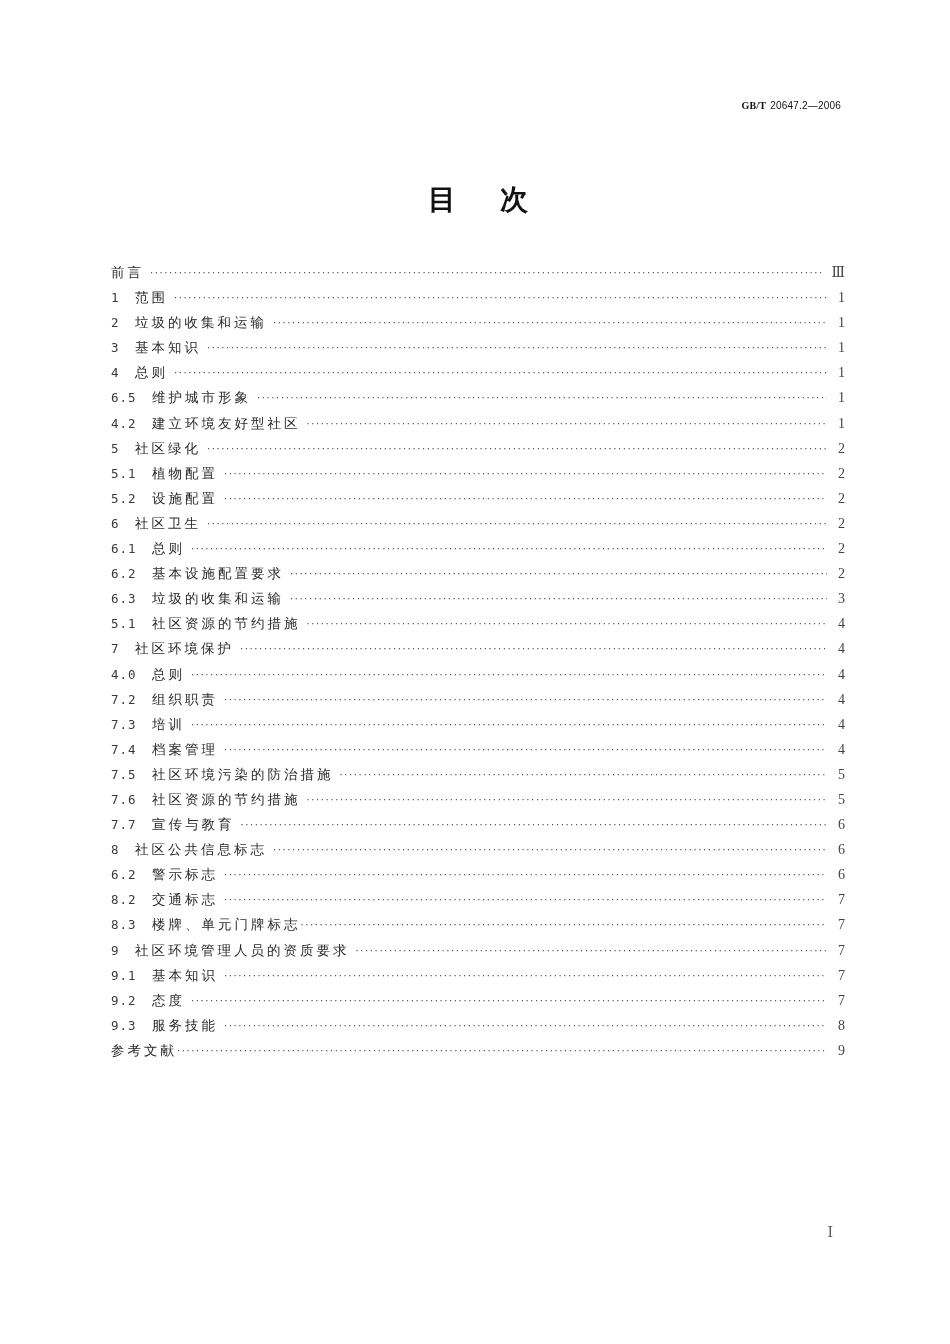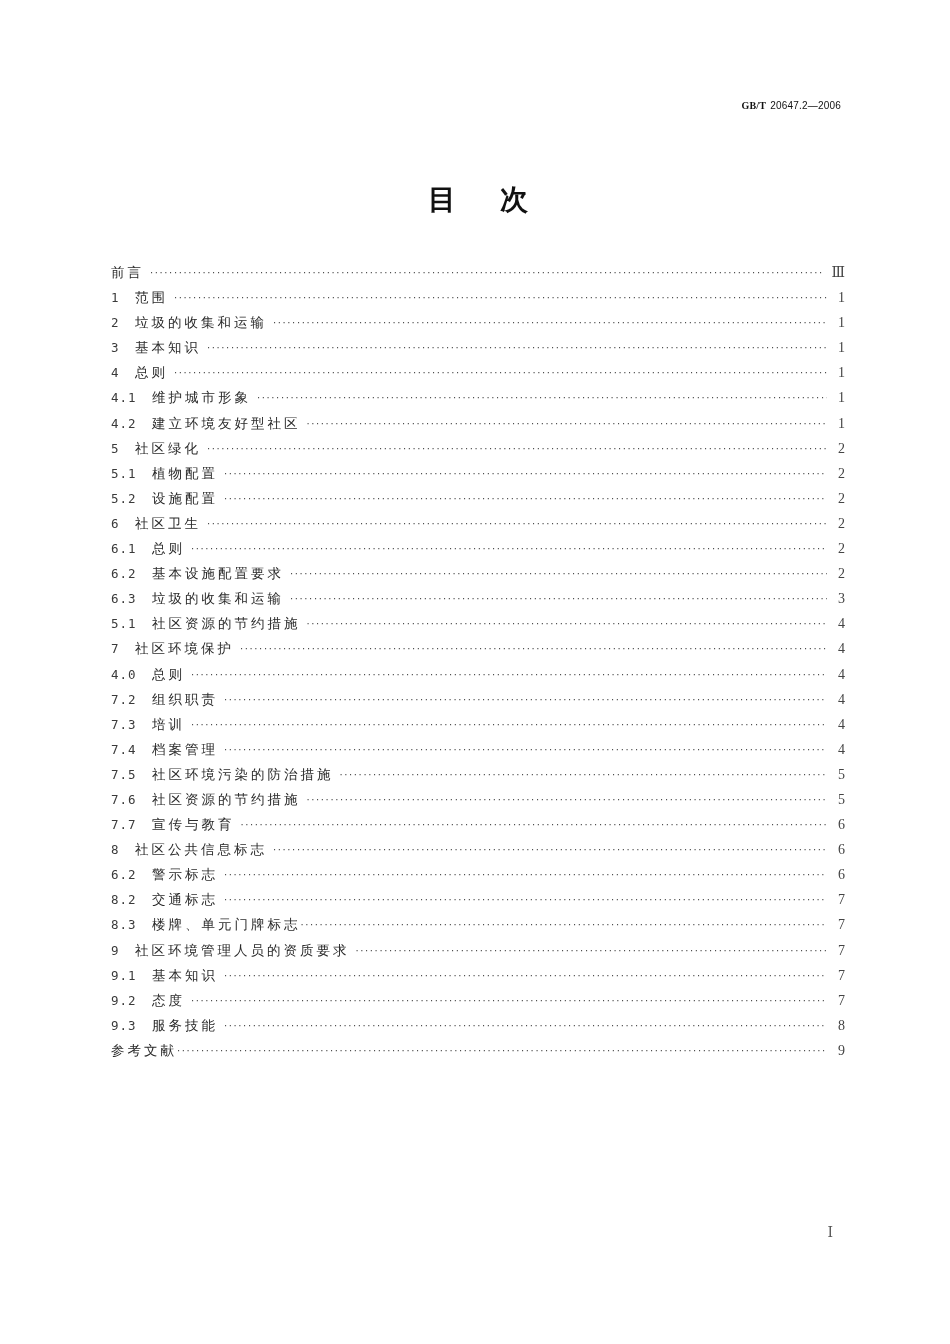--- a/index.html
+++ b/index.html
@@ -138,21 +138,21 @@
       <span class="toc-leader"></span>
       <span class="toc-page">1</span>
     </li>
     <li class="toc-row">
       <span class="toc-num lvl1">4</span>
       <span class="toc-label">总则</span>
       <span class="toc-leader"></span>
       <span class="toc-page">1</span>
     </li>
     <li class="toc-row">
-      <span class="toc-num lvl2">4.1</span>
+      <span class="toc-num lvl2">6.5</span>
       <span class="toc-label">维护城市形象</span>
       <span class="toc-leader"></span>
       <span class="toc-page">1</span>
     </li>
     <li class="toc-row">
       <span class="toc-num lvl2">4.2</span>
       <span class="toc-label">建立环境友好型社区</span>
       <span class="toc-leader"></span>
       <span class="toc-page">1</span>
     </li>

